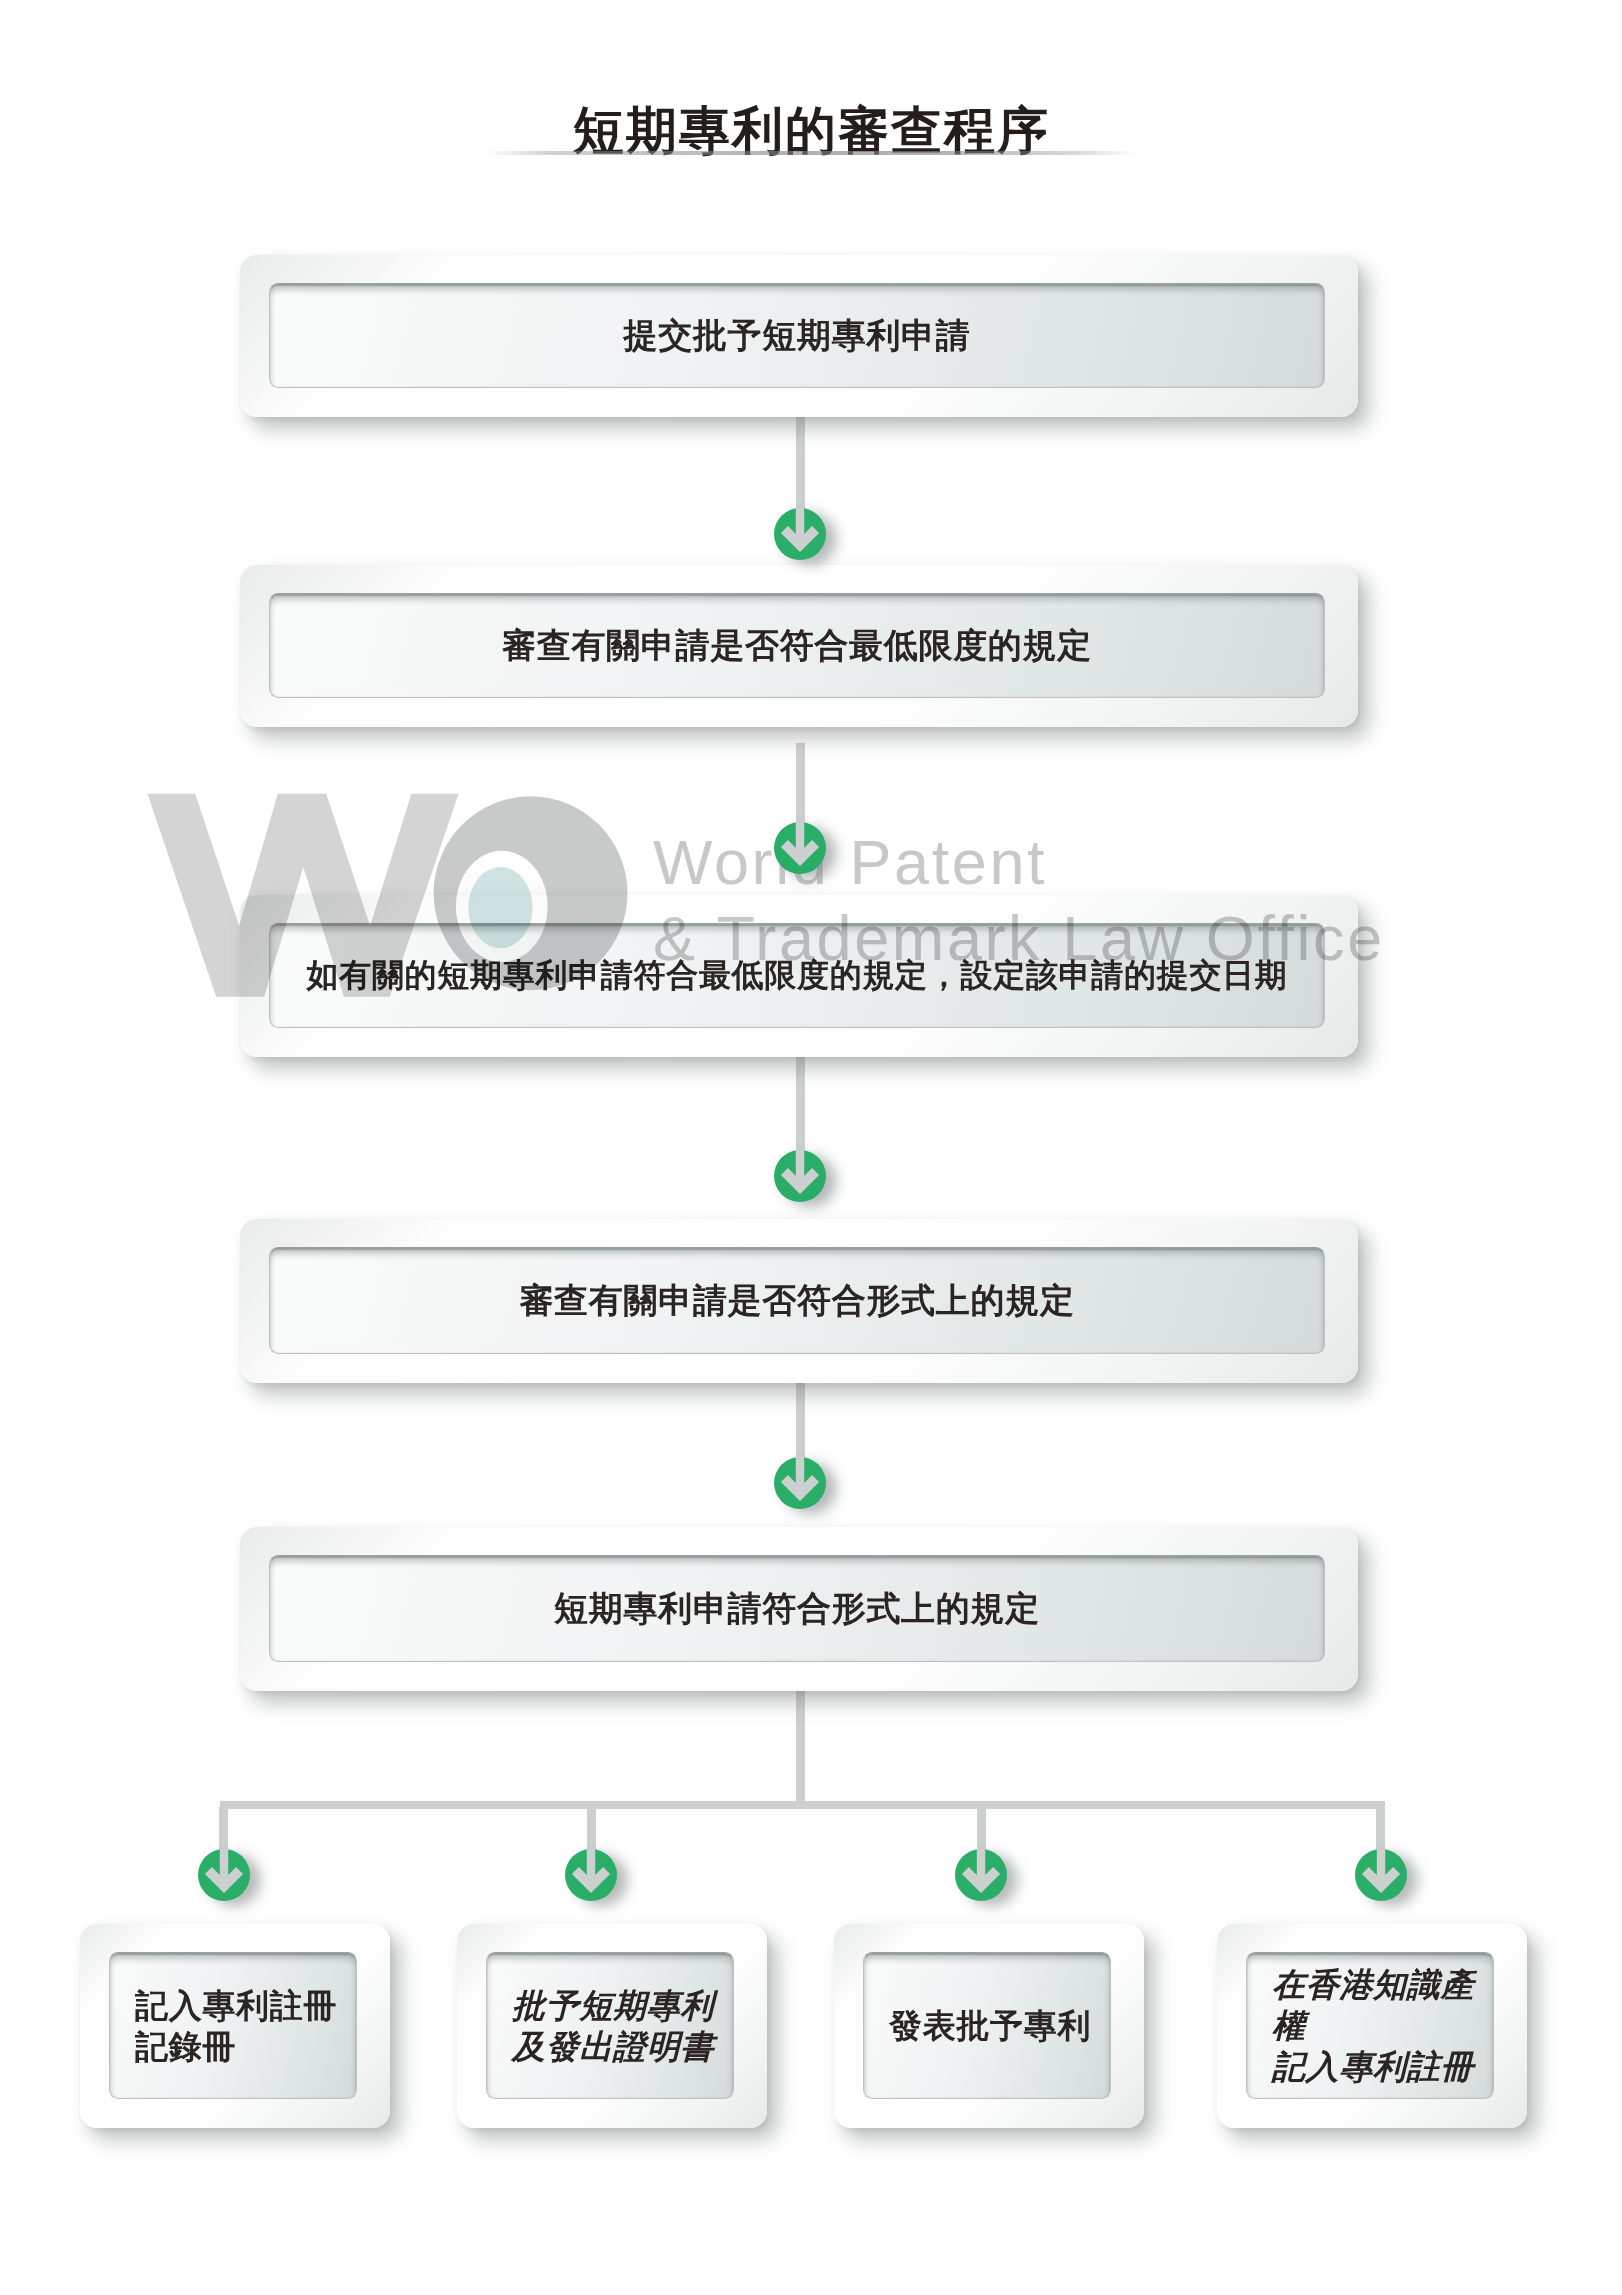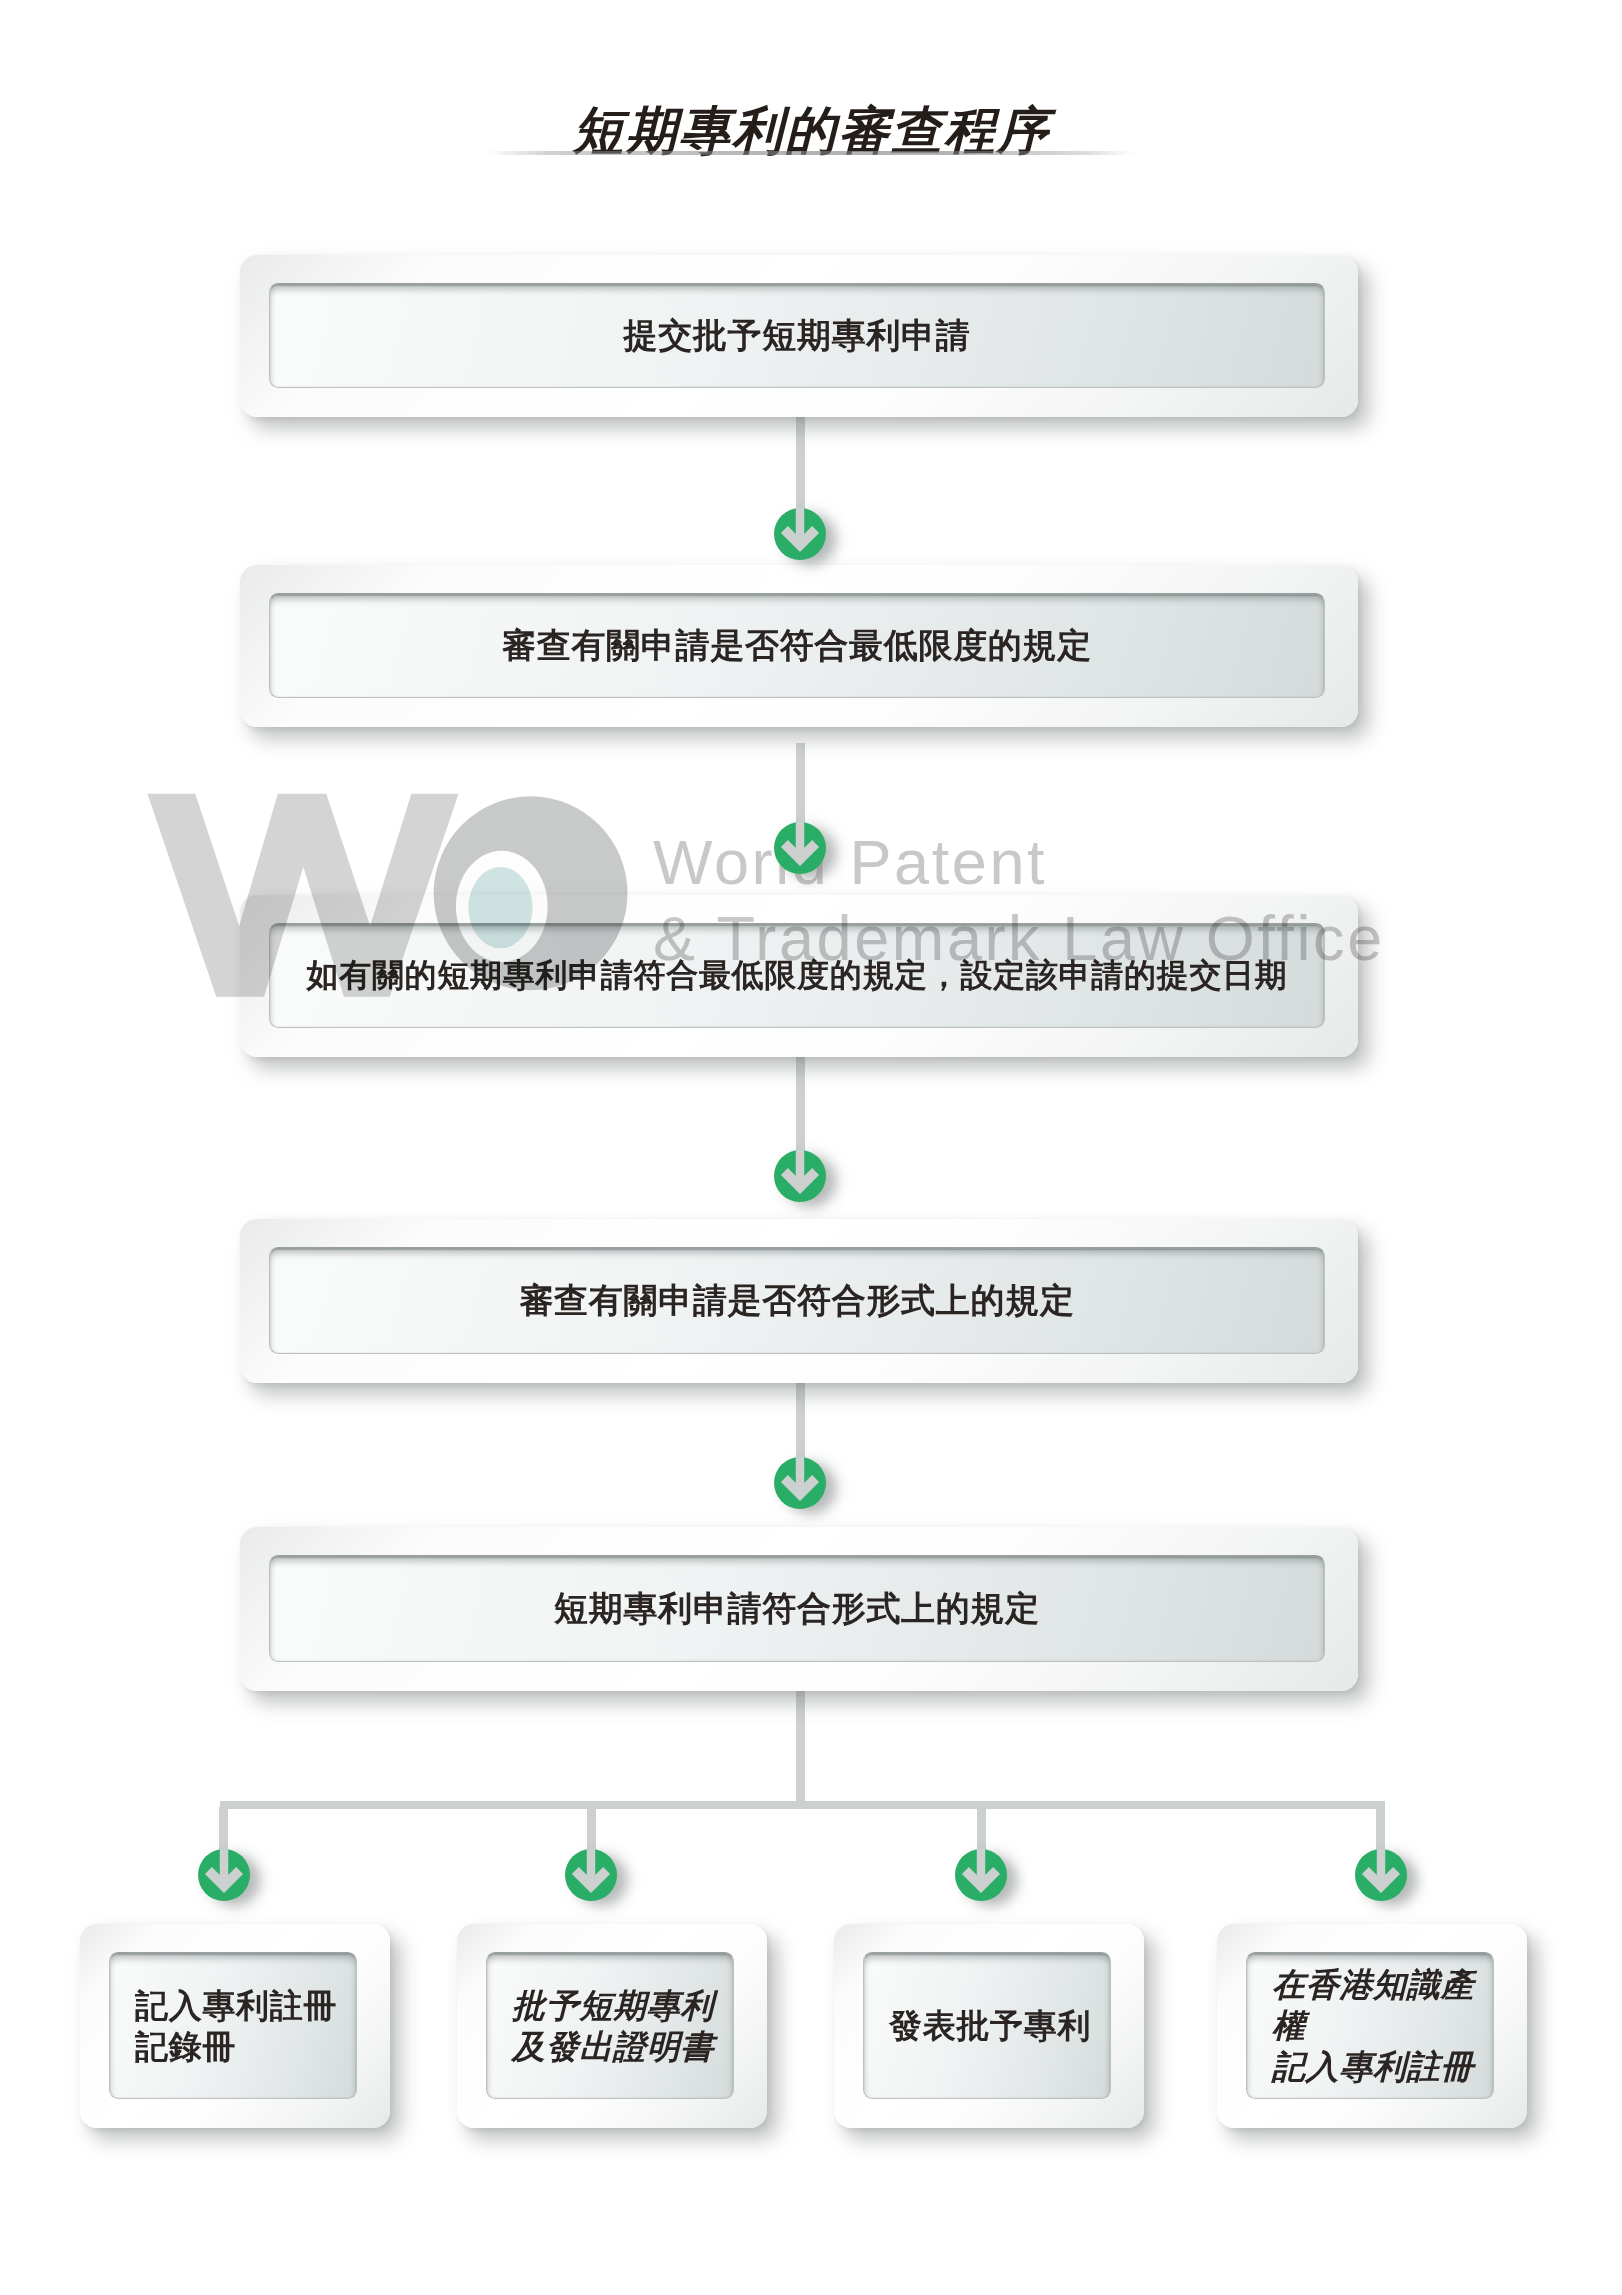--- a/index.html
+++ b/index.html
@@ -5,21 +5,20 @@
   html,body{margin:0;padding:0;background:#ffffff;}
   body{
     width:1623px;height:2295px;position:relative;overflow:hidden;
     font-family:"Liberation Sans","DejaVu Sans",sans-serif;
   }
   
   .page-title{
     position:absolute;left:0;right:0;top:97px;
     text-align:center;font-size:51px;font-weight:bold;color:#241d19;
     letter-spacing:2px;
-    font-style:italic;
   }
   .title-underline{
     position:absolute;left:486px;top:151px;width:649px;height:3.9px;
     border-radius:2px;
     background:linear-gradient(to right,
       rgba(150,152,152,0) 0%,rgba(150,152,152,0.45) 10%,
       rgba(130,133,133,0.62) 45%,rgba(130,133,133,0.62) 70%,
       rgba(150,152,152,0.35) 92%,rgba(150,152,152,0) 100%);
   }
   

